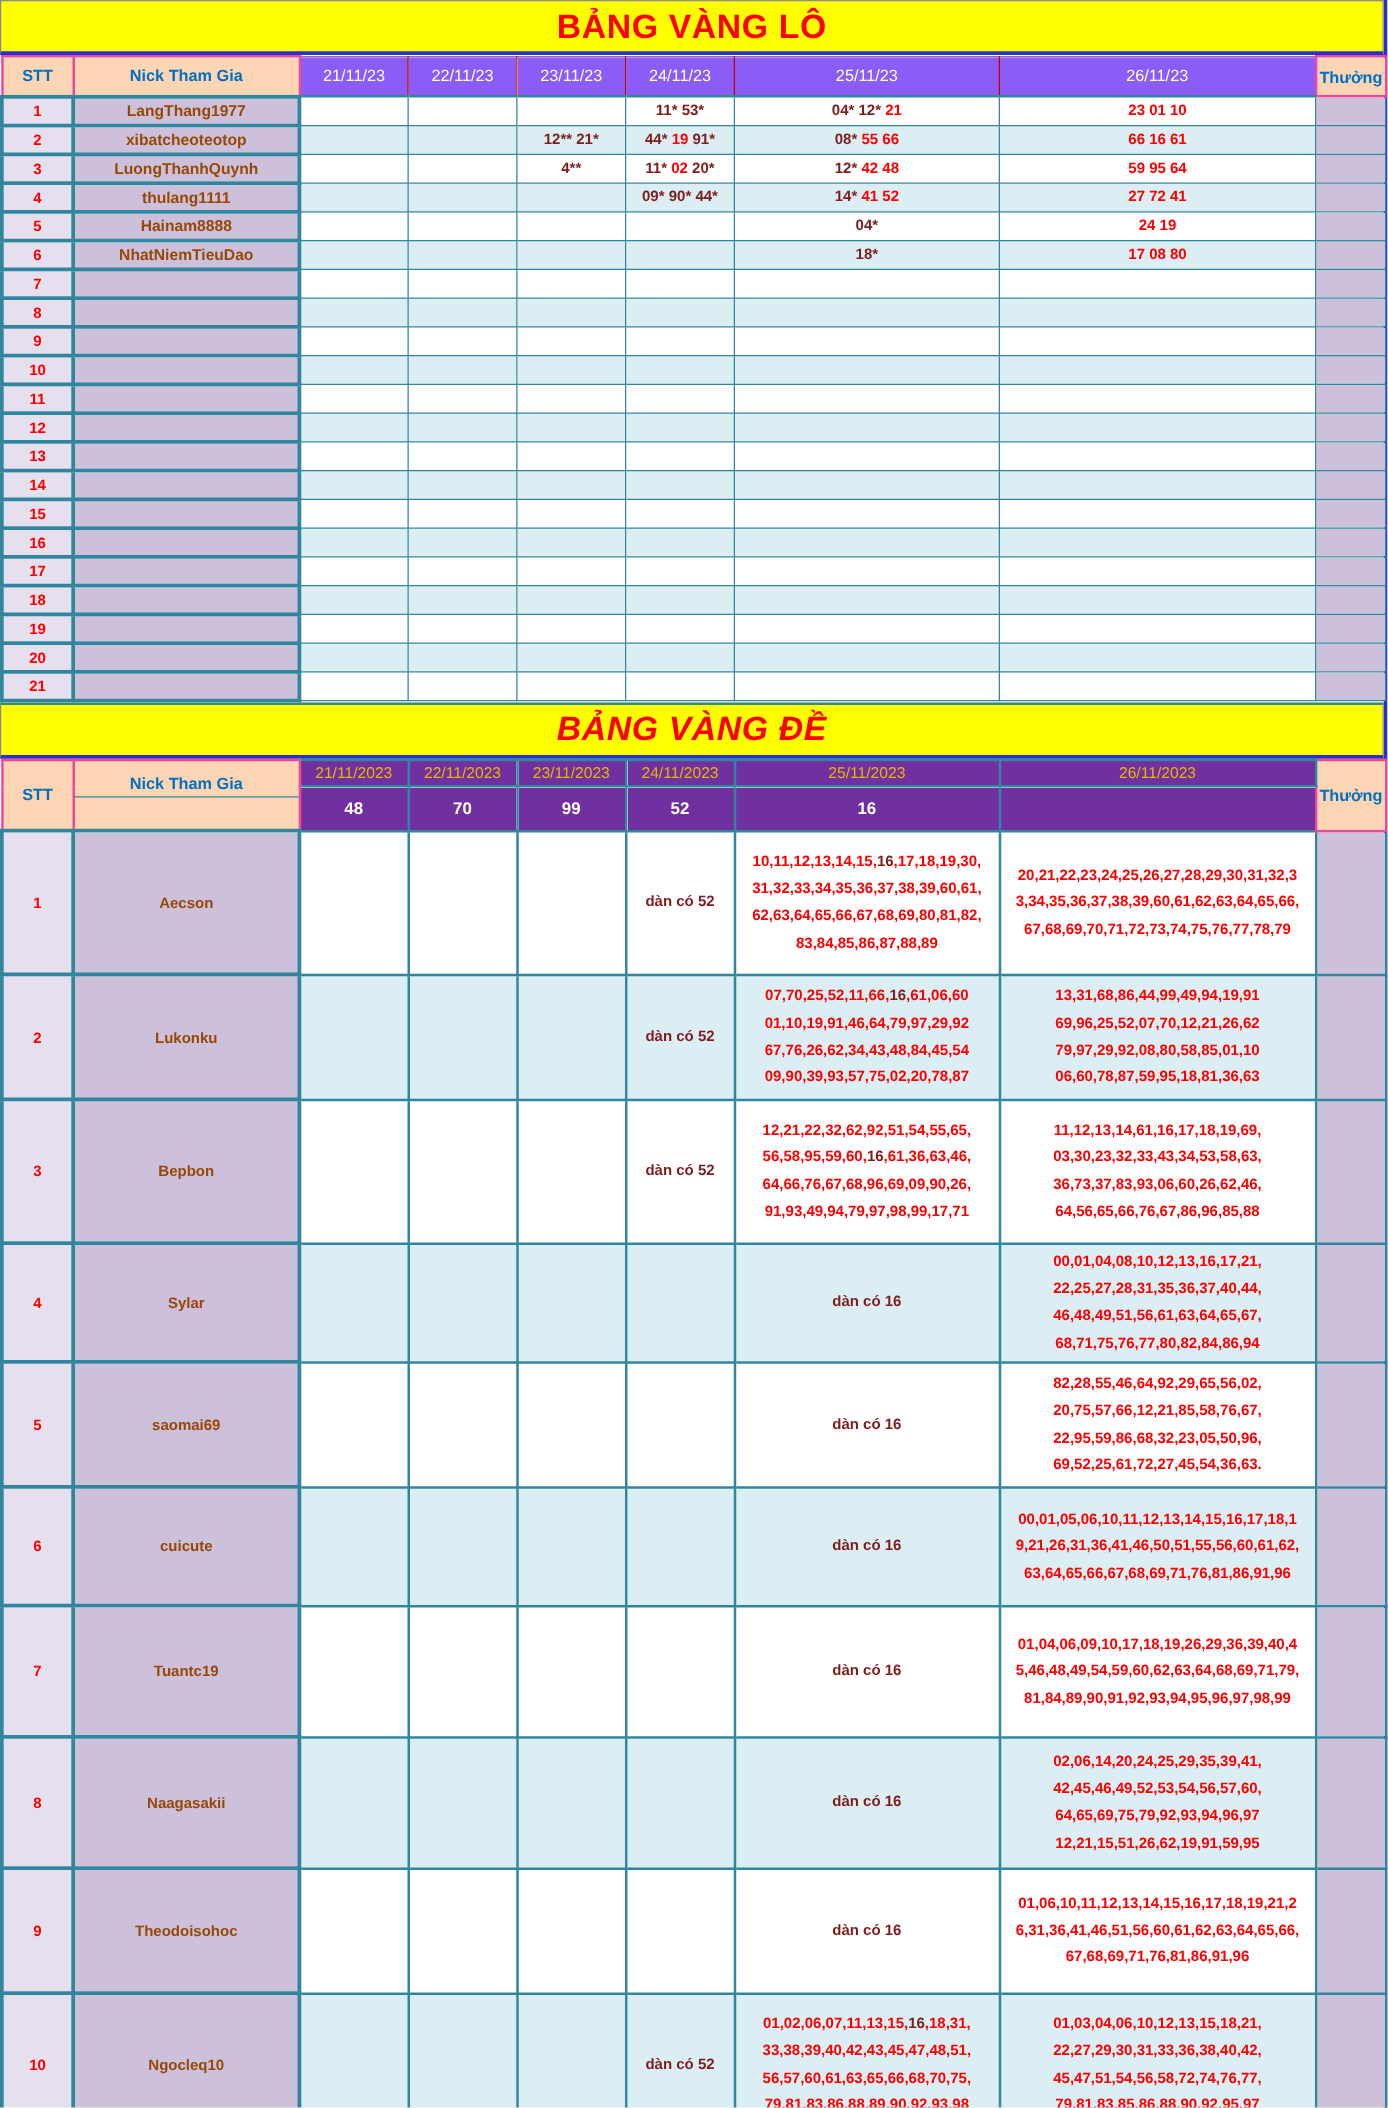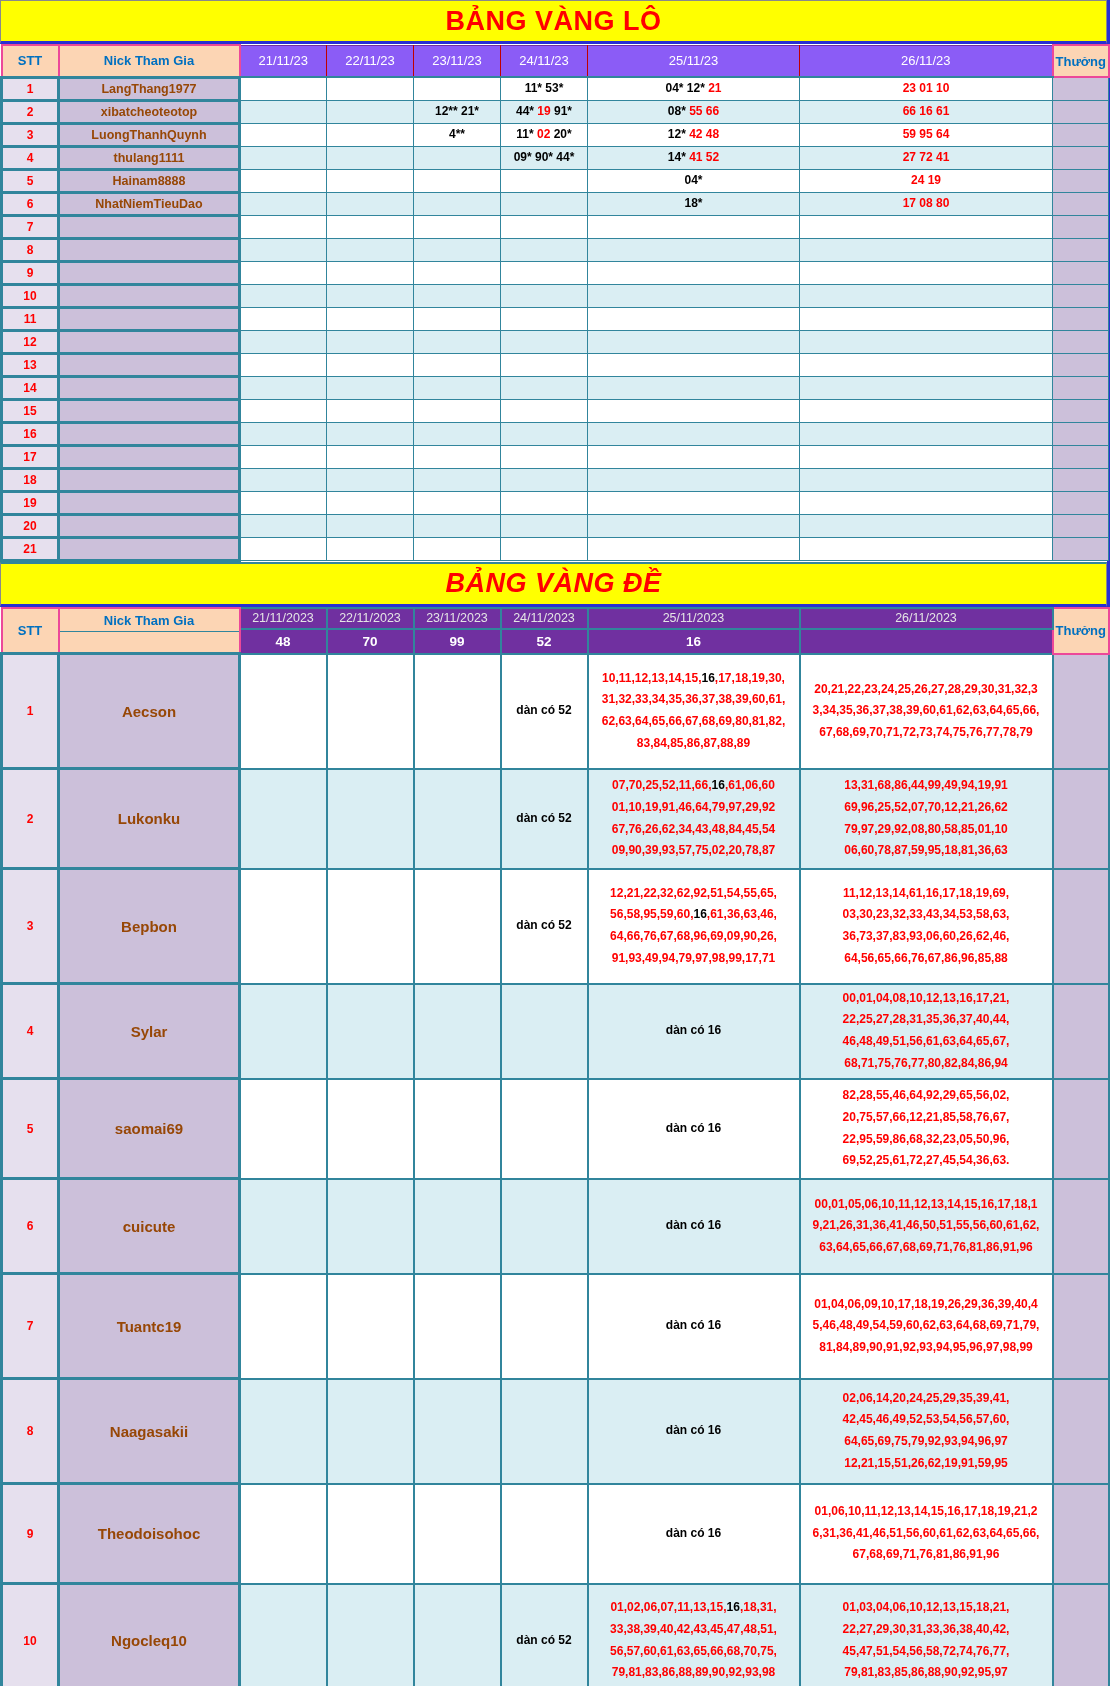--- a/index.html
+++ b/index.html
@@ -14,54 +14,54 @@
   table{border-collapse:collapse;table-layout:fixed;width:1107px;}
   td,th{padding:0 2px;vertical-align:middle;text-align:center;overflow:hidden;}
 
   
   .t1 thead tr{height:32px;}
   .t1 tbody tr{height:23px;}
   .t1 td{border:1px solid #31859C;}
   
   .t2 td{border:2px solid #31859C;}
   .t2 thead tr.h2a{height:21px;}
-  .t2 thead tr.h2b{height:25px;}
+  .t2 thead tr.h2b{height:36px;}
   .t2 tbody tr:nth-child(1){height:115px;}
   .t2 tbody tr:nth-child(2){height:100px;}
   .t2 tbody tr:nth-child(3){height:115px;}
   .t2 tbody tr:nth-child(4){height:95px;}
   .t2 tbody tr:nth-child(5){height:100px;}
   .t2 tbody tr:nth-child(6){height:95px;}
   .t2 tbody tr:nth-child(7){height:105px;}
   .t2 tbody tr:nth-child(8){height:105px;}
   .t2 tbody tr:nth-child(9){height:100px;}
   .t2 tbody tr:nth-child(10){height:114px;}
 
   
   .hp{background:#FCD5B4;color:#0070C0;font-weight:700;font-size:13px;border:2px solid #ec4899;}
   .t1 .hd{background:#8b5cf6;color:#FFFFFF;font-weight:400;font-size:13px;
           border-left:1px solid #C00000;border-right:1px solid #C00000;
           border-top:1px solid #7030A0;border-bottom:2px solid #31859C;}
-  .t2 .hd2{background:#7030A0;color:#e5e5e5;font-weight:400;font-size:12.5px;border:2px solid #31859C;}
+  .t2 .hd2{background:#7030A0;color:#eab308;font-weight:400;font-size:12.5px;border:2px solid #31859C;}
   .t2 .hr2{background:#7030A0;color:#FFFFFF;font-weight:700;font-size:13.5px;border:2px solid #31859C;}
   .nick2 .nt{border-bottom:1px solid #31859C;height:20px;line-height:20px;}
   .nick2 .nb{height:17px;}
   .nick2{padding:0;}
 
   
   .c-stt{background:#E6E0EE;color:#FF0000;font-weight:700;font-size:12px;border:3px solid #31859C !important;}
   .c-nick{background:#CCC0DA;color:#974706;font-weight:700;font-size:12.5px;border:3px solid #31859C !important;}
   .c-thuong{background:#CCC0DA;}
   .c-data{font-weight:700;font-size:12px;color:#000;white-space:pre-line;line-height:1.25;}
   .t2 .c-data{line-height:1.8;font-size:12px;}
-  .t2 .c-nick{font-size:15px;}
+  .t2 .c-nick{font-size:12px;}
   .rw .c-data{background:#FFFFFF;}
   .rc .c-data{background:#DAEEF3;}
   span.r{color:#FF0000;}
-  span.k{color:#000000;}
+  span.k{color:#7f1d1d;}
 </style>
 </head>
 <body>
 
 <div class="sheet">
 
   <div class="banner">
     <span>BẢNG VÀNG LÔ</span>
   </div>
   <table class="t1">

